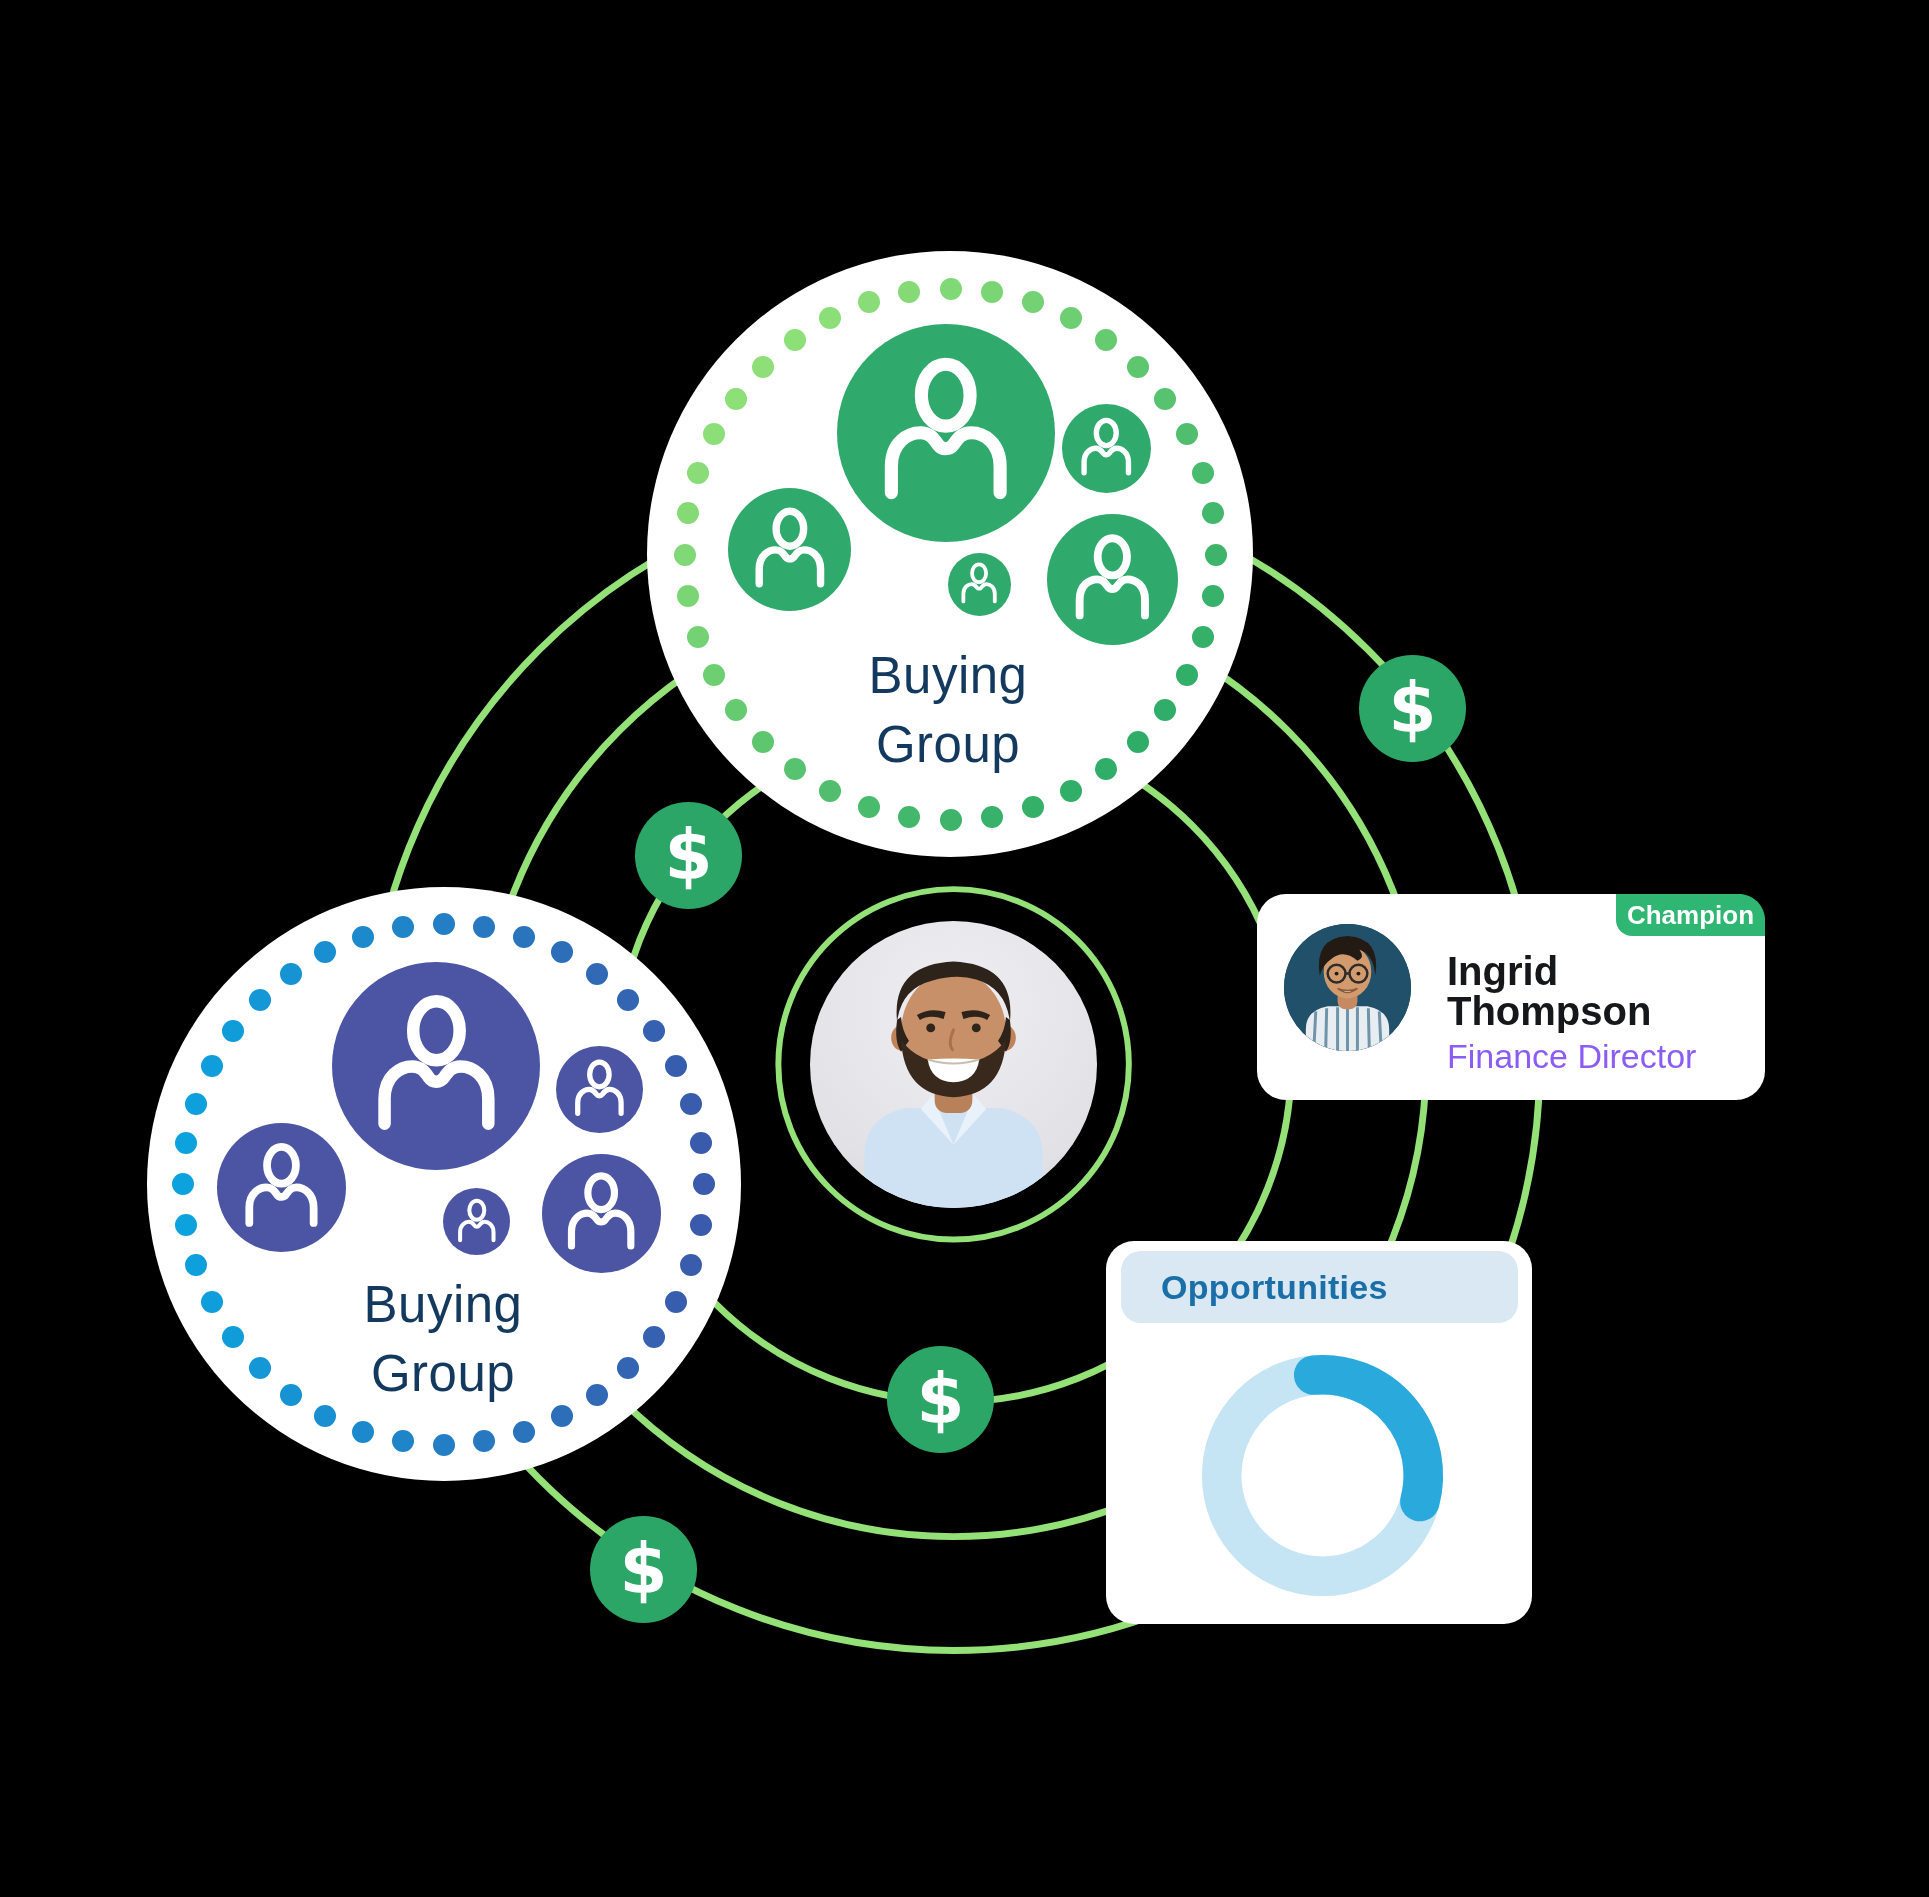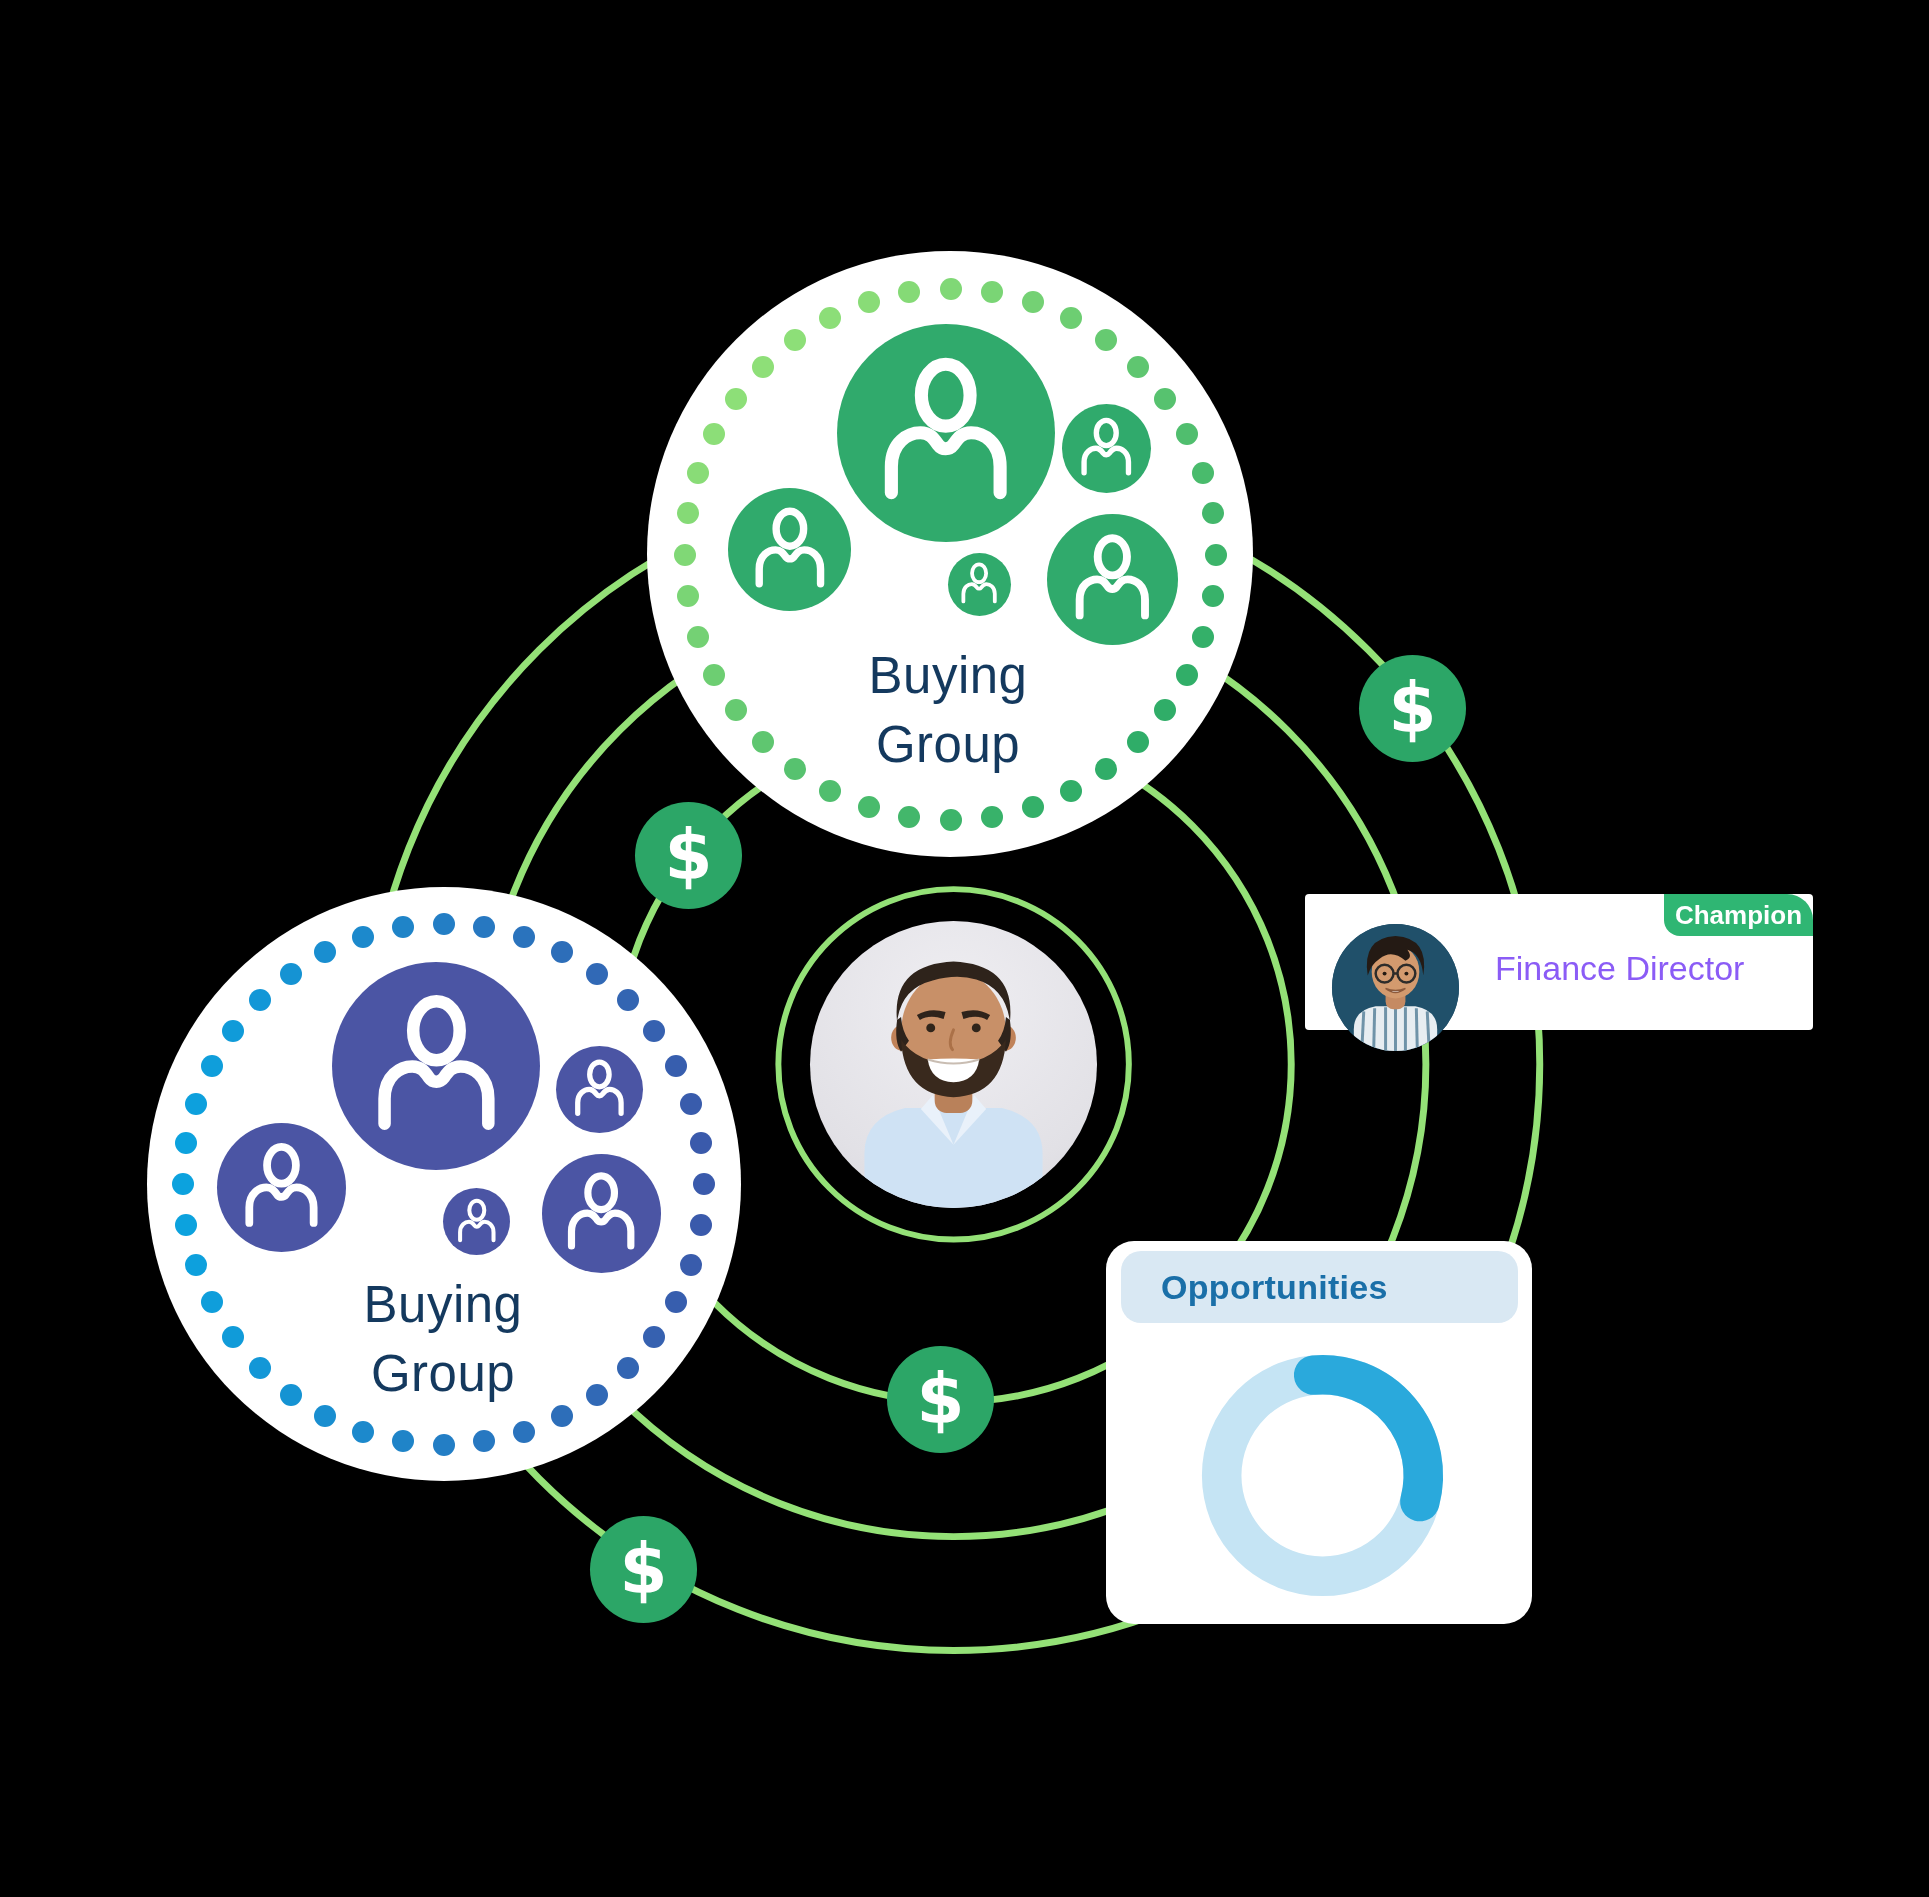--- a/index.html
+++ b/index.html
@@ -28,22 +28,22 @@
     font-weight:normal;font-size:51px;line-height:69px;letter-spacing:0.5px;}
   #label-top{left:750px;top:641px;}
   #label-left{left:245px;top:1270px;}
 
   
   .main-avatar{position:absolute;left:810px;top:921px;width:287px;height:287px;border-radius:50%;
     overflow:hidden;z-index:3;background:radial-gradient(circle at 50% 30%,#efeef2 0%,#e2e1e6 70%,#d8d7dd 100%);}
   .main-avatar svg{width:100%;height:100%;display:block;}
 
   
-  .champion-card{position:absolute;left:1257px;top:894px;width:508px;height:136px;background:#fff;
-    border-radius:4px;z-index:4;margin-left:48px;}
+  .champion-card{position:absolute;left:1257px;top:894px;width:508px;height:206px;background:#fff;
+    border-radius:29px;z-index:4;}
   .champion-badge{position:absolute;top:0;right:0;width:149px;height:42px;
     border-radius:0 26px 0 16px;display:flex;align-items:center;justify-content:center;
     color:#fff;font-weight:bold;font-size:26px;}
   .champion-avatar{position:absolute;left:27px;top:30px;width:127px;height:127px;border-radius:50%;
     overflow:hidden;background:#20506a;}
   .champion-avatar svg{width:100%;height:100%;display:block;}
   .champion-text{position:absolute;left:190px;top:57px;display:flex;flex-direction:column;gap:8px;}
   .champion-name{font-weight:bold;font-size:40px;line-height:1;}
   .champion-role{font-size:34px;line-height:1;}
 
@@ -274,20 +274,21 @@
         <path d="M36 52 Q30 14 64 12 Q98 14 92 52 Q90 30 76 26 Q82 34 74 37 Q60 25 48 35 Q39 41 36 52 Z" fill="#241a14"></path>
         <circle cx="53" cy="50" r="9" fill="none" stroke="#2e2c2a" stroke-width="2.5"></circle>
         <circle cx="75" cy="50" r="9" fill="none" stroke="#2e2c2a" stroke-width="2.5"></circle>
         <line x1="62" y1="50" x2="66" y2="50" stroke="#2e2c2a" stroke-width="2.5"></line>
         <circle cx="53" cy="50" r="2" fill="#231a12"></circle>
         <circle cx="75" cy="50" r="2" fill="#231a12"></circle>
         <path d="M54 65 Q64 73 74 65 Q64 69 54 65 Z" fill="#ffffff" stroke="#8c5a3c" stroke-width="1.5"></path>
       </svg>
     </div>
     <div class="champion-text">
+      <div class="champion-name" style="color: rgb(21, 23, 27);">Ingrid Thompson</div>
       <div class="champion-role" style="color: #8b5cf6;">Finance Director</div>
     </div>
   </article>
 
   <article class="opps-card">
     <div class="opps-header" style="background: rgb(217, 232, 243);">
       <span class="opps-title" style="color: rgb(26, 111, 168);">Opportunities</span>
     </div>
     <svg class="opps-donut" viewBox="0 0 260 260">
       <circle id="donut-track" cx="130" cy="130" r="102" fill="none" stroke-width="40" stroke="#c5e4f4"></circle>

